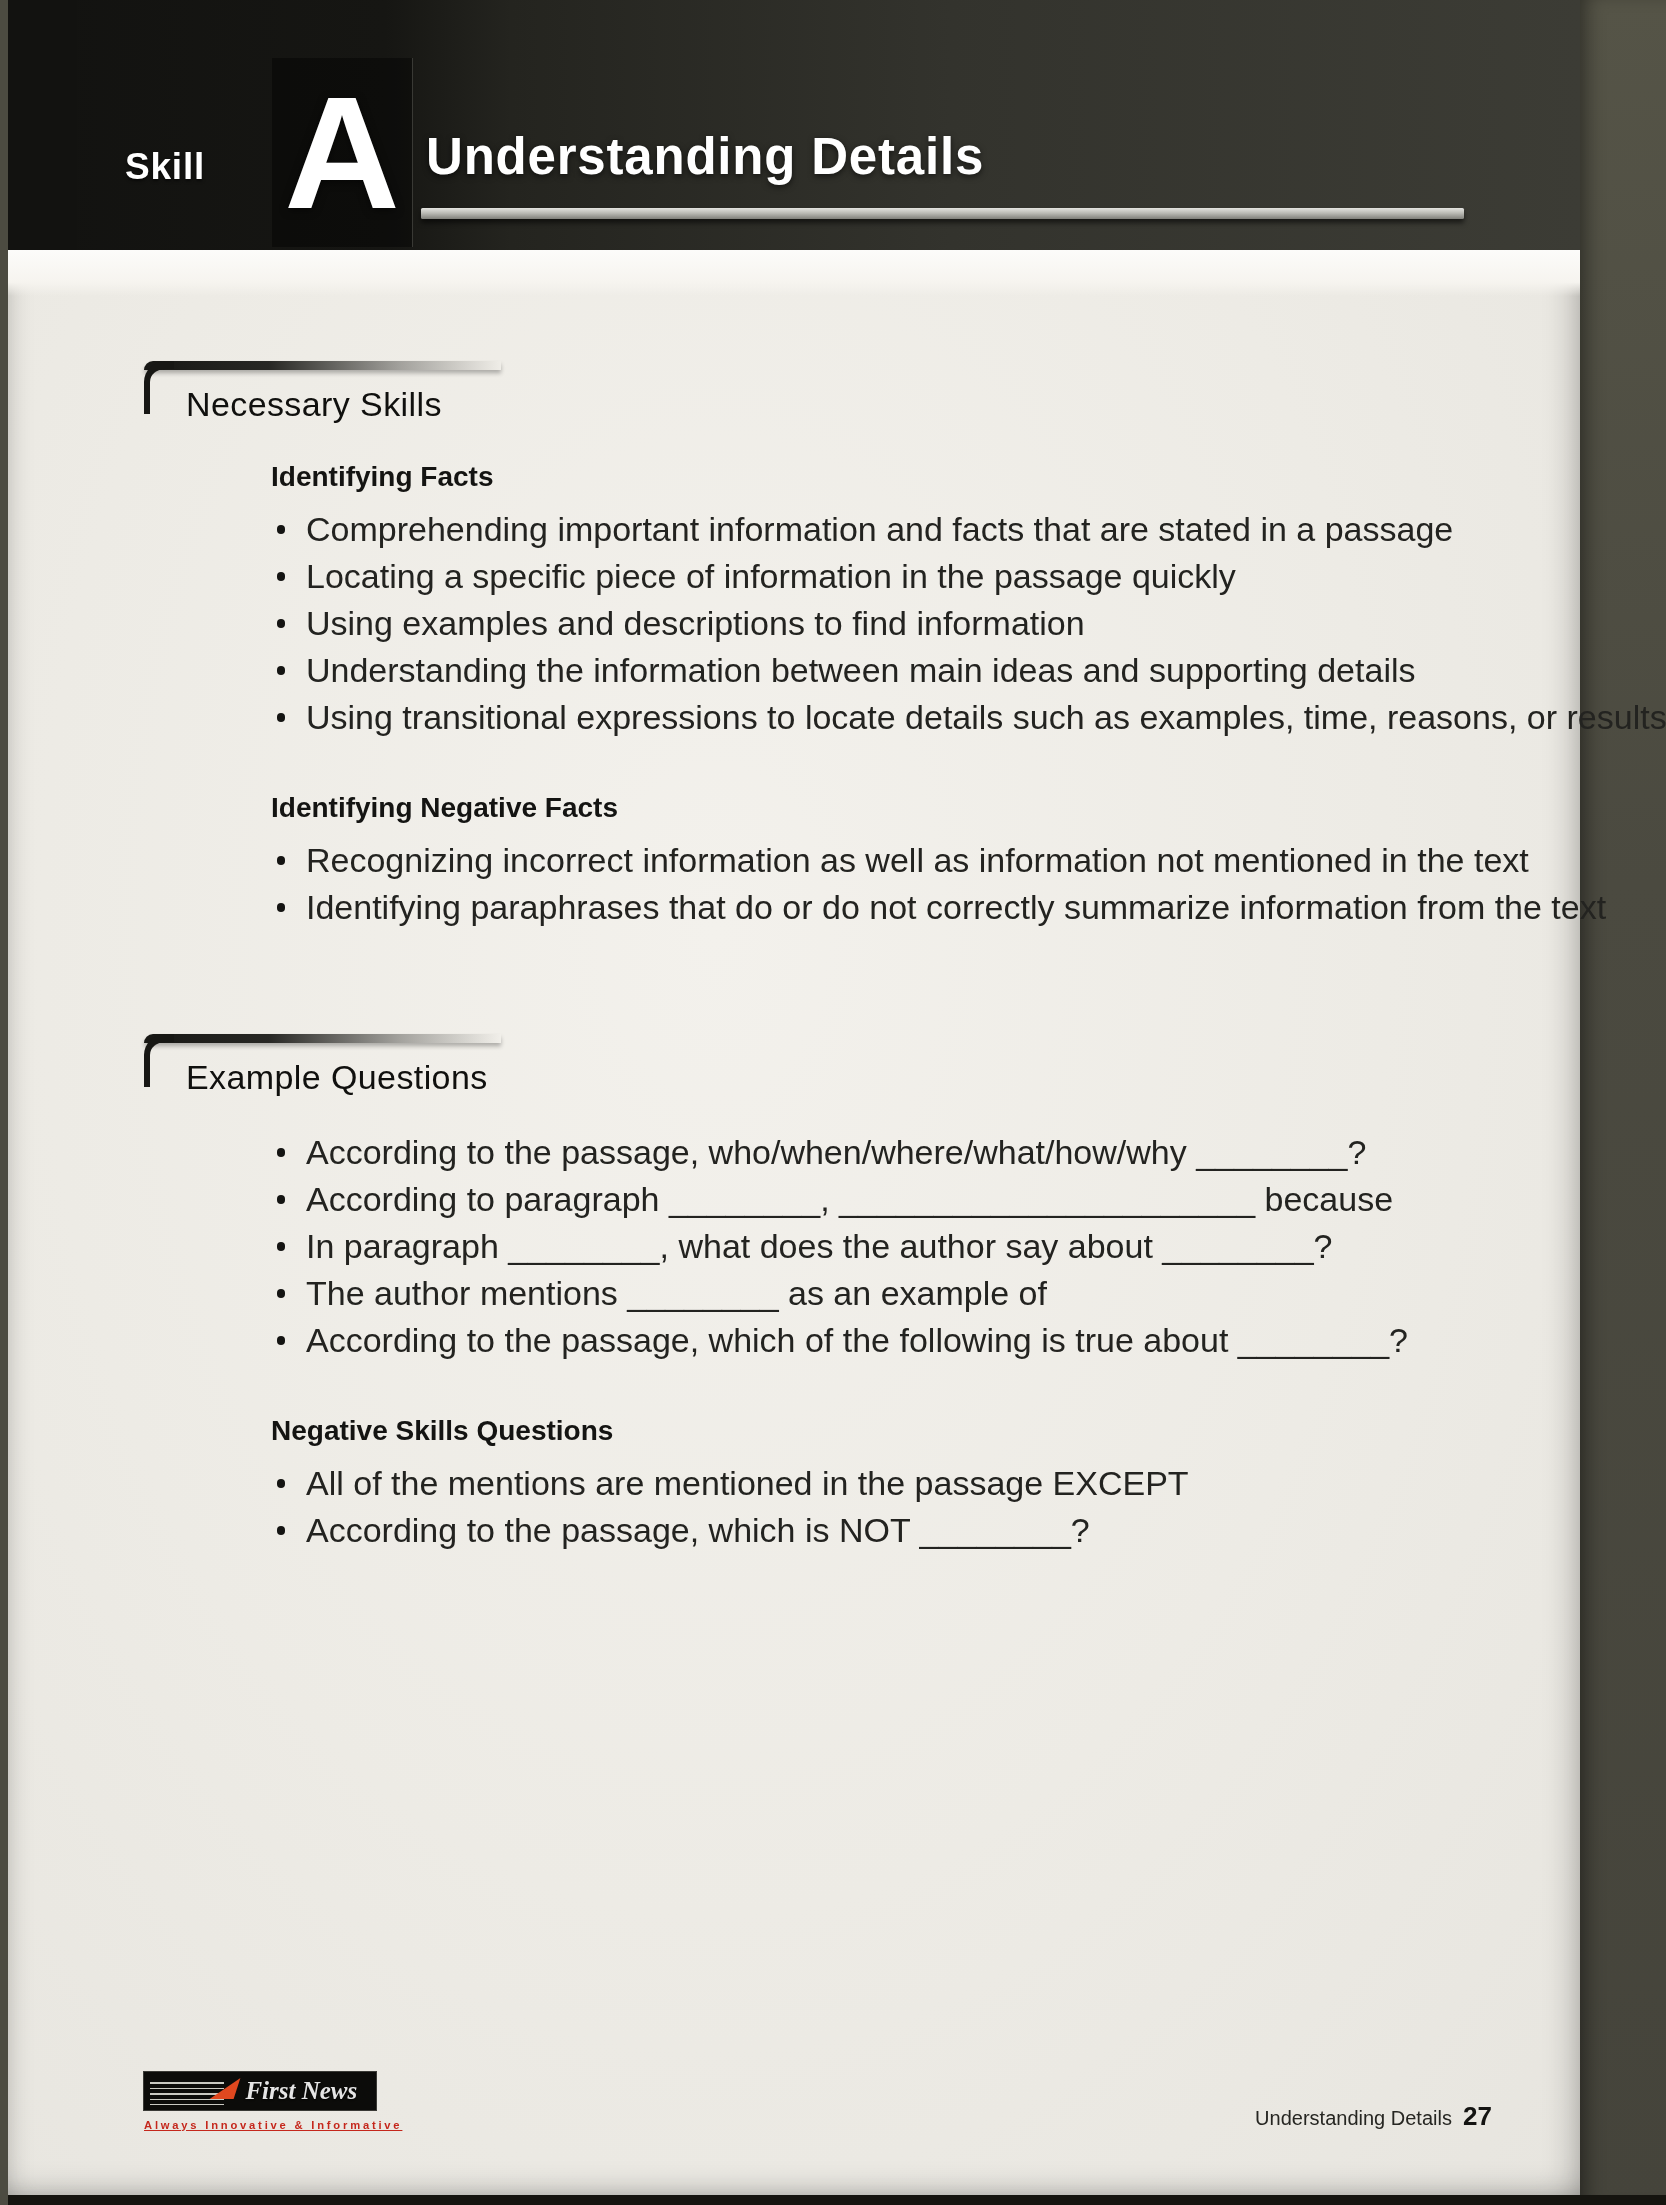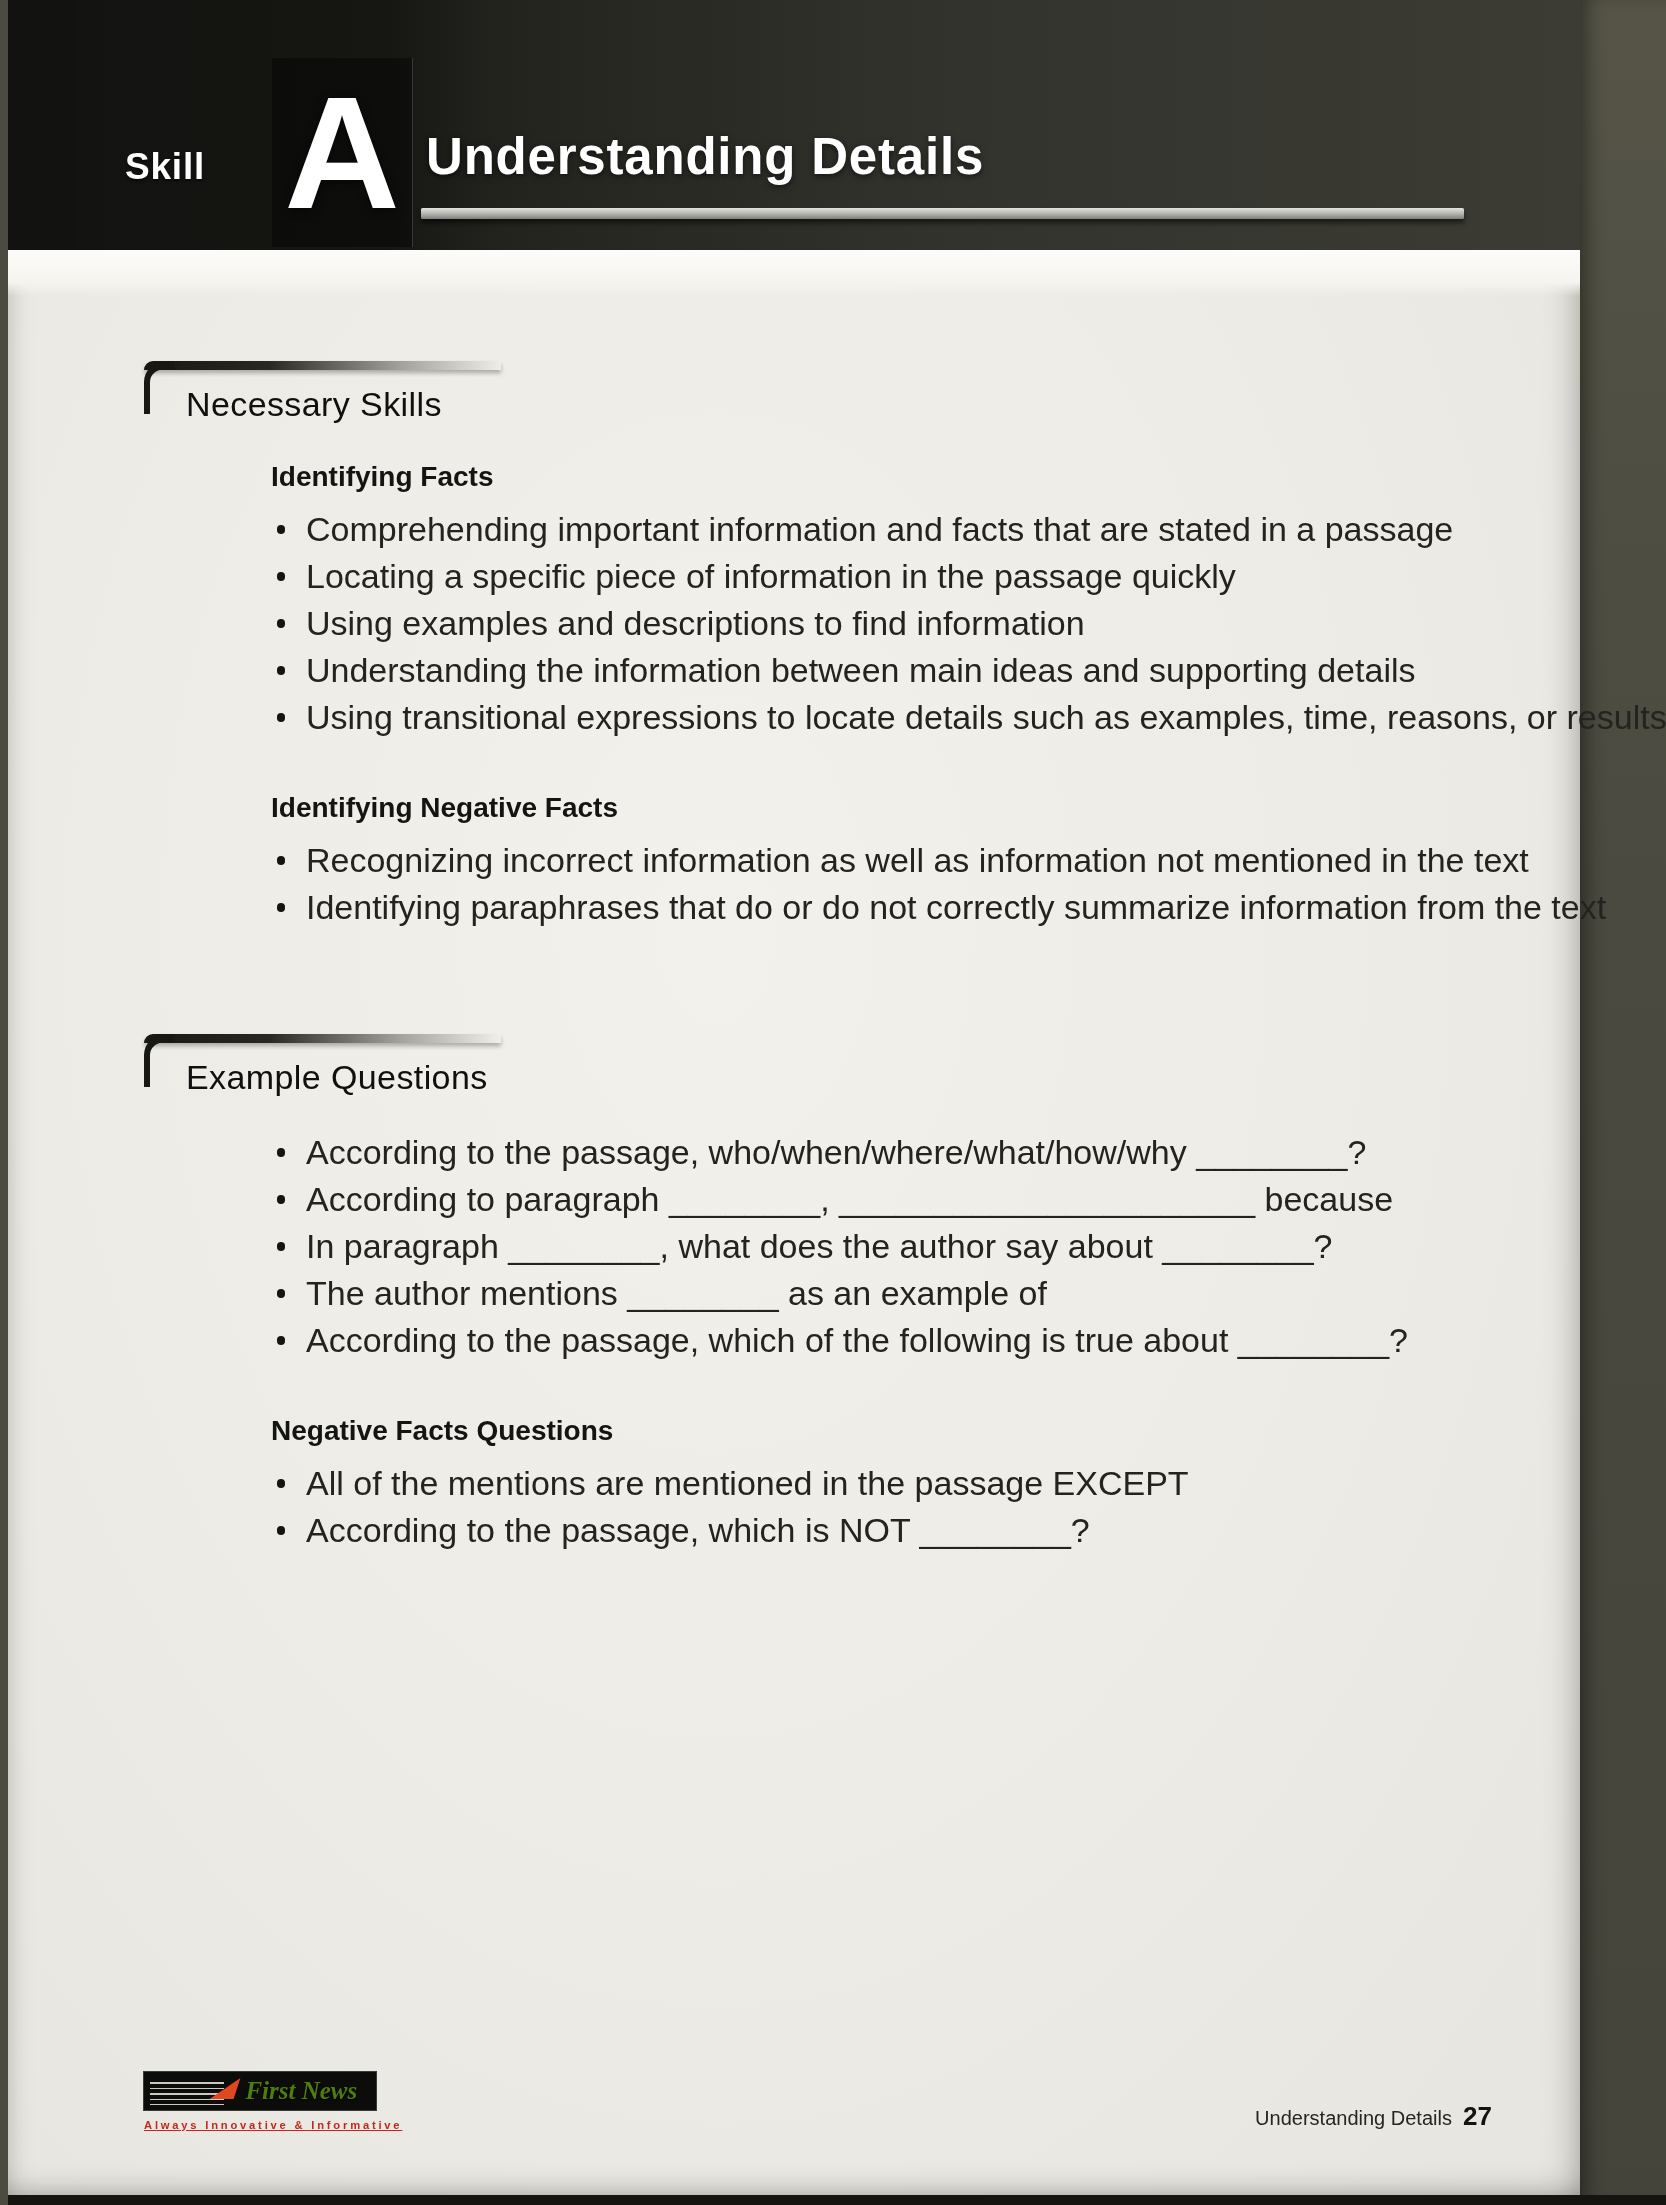--- a/index.html
+++ b/index.html
@@ -123,21 +123,21 @@
     width:74px; height:27px; margin-left:6.4px; flex:0 0 auto;
     background:repeating-linear-gradient(180deg, transparent 0 4px, #c9c9c2 4px 5.6px);
   }
   .logo-sail {
     position:absolute; left:69px; top:6.4px; width:0; height:0;
     border-left:24px solid transparent; border-bottom:21px solid #e0481f;
     transform:skewX(-18deg);
   }
   .logo-text {
     font-family:"Liberation Serif", serif; font-style:italic; font-weight:700;
-    color:#4d7c0f; font-size:25px; margin-left:21px; white-space:nowrap;
+    color:#e5e5e5; font-size:25px; margin-left:21px; white-space:nowrap;
     text-shadow:0 0.8px 1.6px rgba(0,0,0,0.8);
   }
   .logo-tagline {
     position:absolute; left:136px; top:2119px;
     font-size:11.2px; font-weight:700; letter-spacing:2.8px;
     color:#c5271c; white-space:nowrap;text-decoration:underline;
   }
 
   .footer-pageinfo {
     position:absolute; right:183px; top:2101px;
@@ -194,21 +194,21 @@
     </div>
 
     <ul class="bullets">
       <li>According to the passage, who/when/where/what/how/why ________?</li>
       <li>According to paragraph ________, ______________________ because</li>
       <li>In paragraph ________, what does the author say about ________?</li>
       <li>The author mentions ________ as an example of</li>
       <li>According to the passage, which of the following is true about ________?</li>
     </ul>
 
-    <h3 class="group-subtitle">Negative Facts Questions</h3>
+    <h3 class="group-subtitle">Negative Skills Questions</h3>
     <ul class="bullets">
       <li>All of the mentions are mentioned in the passage EXCEPT</li>
       <li>According to the passage, which is NOT ________?</li>
     </ul>
   </section>
 
   <div class="footer-logo">
     <div class="logo-stripes"></div>
     <div class="logo-sail"></div>
     <span class="logo-text">First News</span>

